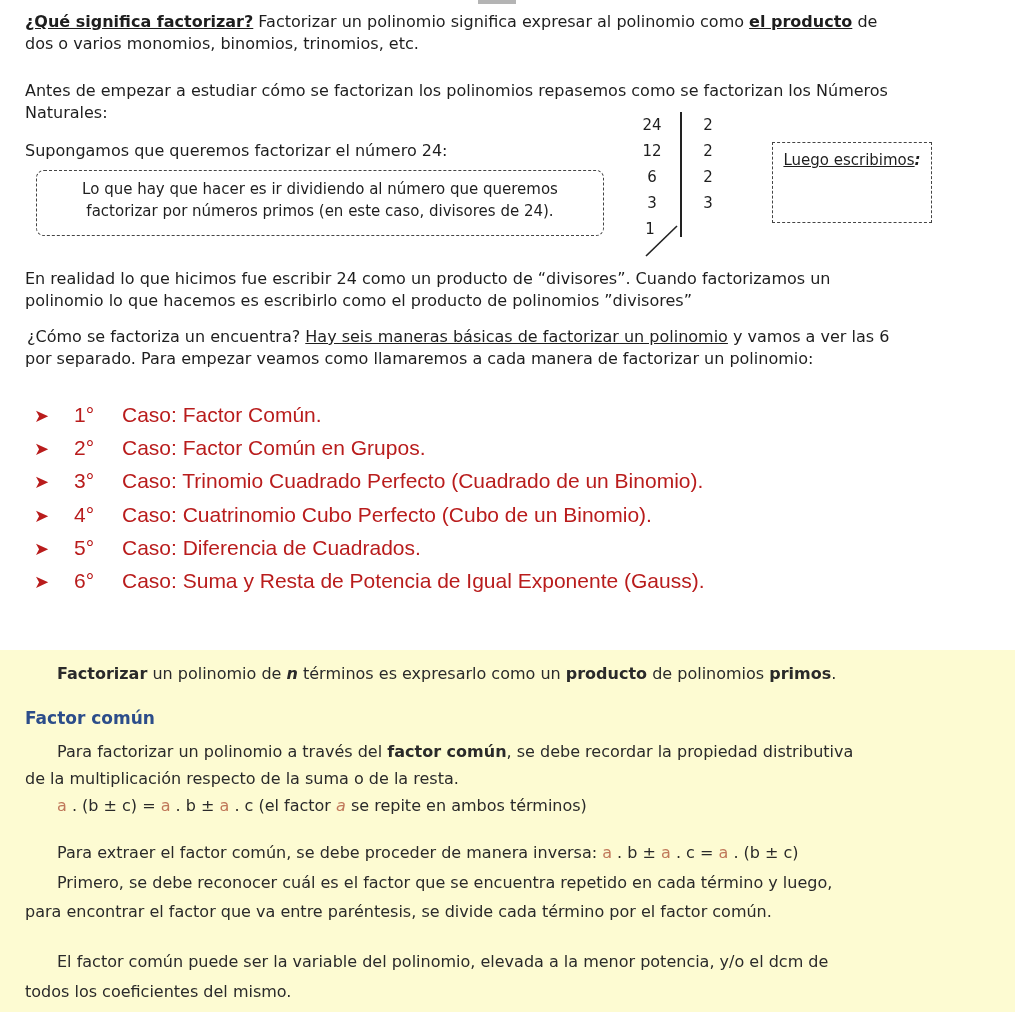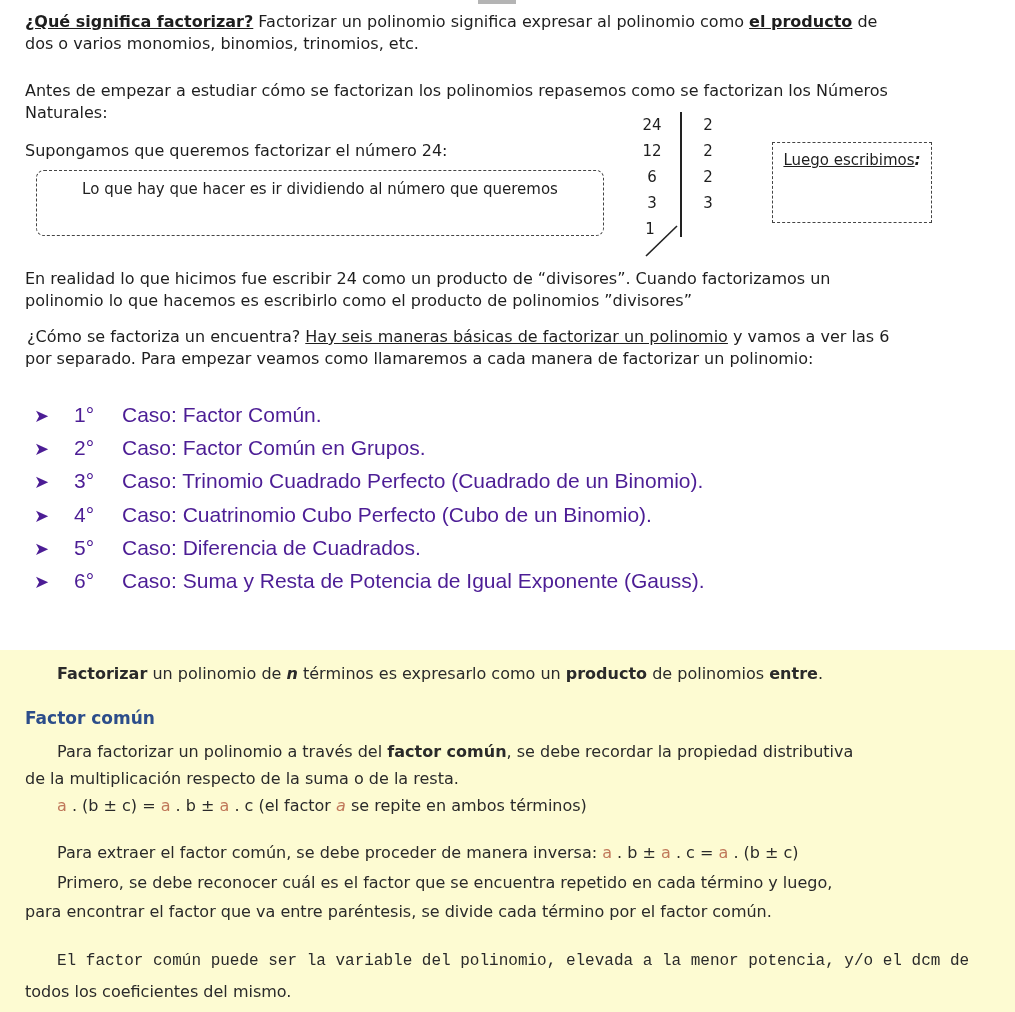--- a/index.html
+++ b/index.html
@@ -18,21 +18,21 @@
     border:1.5px dashed #444; border-radius:8px; box-sizing:border-box;
   }
   .dash-box1 .line { position:absolute; left:0; right:0; text-align:center; font-size:15px; }
   .dash-box2 {
     position:absolute; left:772px; top:142px; width:160px; height:81px;
     border:1.5px dashed #444; box-sizing:border-box;
   }
   .num { position:absolute; font-size:15px; text-align:center; width:30px; }
   .vline { position:absolute; left:680px; top:112px; width:2px; height:125px; background:#222; }
 
-  .case-row { position:absolute; left:34px; height:30px; font-size:21px; font-family:"Liberation Sans", sans-serif; color:#4c1d95; white-space:nowrap; }
+  .case-row { position:absolute; left:34px; height:30px; font-size:21px; font-family:"Liberation Sans", sans-serif; color:#b91c1c; white-space:nowrap; }
   .case-row .arrow { display:inline-block; width:40px; font-size:18px; }
   .case-row .num-lbl { display:inline-block; width:48px; }
 
   .yellow {
     position:absolute; left:0; top:650px; width:1015px; height:362px; background:#fdfbd2;
   }
   .y-text { position:absolute; font-size:16px; color:#2a2a2a; white-space:nowrap; font-family:"DejaVu Sans", sans-serif; }
   .sec-title { position:absolute; left:25px; top:708px; font-size:17px; font-weight:bold; color:#2c4d8a; }
   .ac { color:#c0785a; }
   b { font-weight:bold; }
@@ -46,20 +46,21 @@
   <span class="bu">¿Qué significa factorizar?</span><span> Factorizar un polinomio significa expresar al polinomio como </span><span class="bu">el producto</span><span> de</span>
 </div>
 <div class="abs t16" style="left:25px; top:33px;">dos o varios monomios, binomios, trinomios, etc.</div>
 
 <div class="abs t16" style="left:25px; top:80px;">Antes de empezar a estudiar cómo se factorizan los polinomios repasemos como se factorizan los Números</div>
 <div class="abs t16" style="left:25px; top:102px;">Naturales:</div>
 <div class="abs t16" style="left:25px; top:140px;">Supongamos que queremos factorizar el número 24:</div>
 
 <div class="dash-box1">
   <div class="line" style="top:9px;">Lo que hay que hacer es ir dividiendo al número que queremos</div>
+  <div class="line" style="top:31px;">factorizar por números primos (en este caso, divisores de 24).</div>
 </div>
 
 <div>
   <div class="num" style="left:637px; top:116px;">24</div>
   <div class="num" style="left:637px; top:142px;">12</div>
   <div class="num" style="left:637px; top:168px;">6</div>
   <div class="num" style="left:637px; top:194px;">3</div>
   <div class="num" style="left:635px; top:220px;">1</div>
   <div class="vline"></div>
   <svg style="position:absolute; left:640px; top:222px;" width="40" height="36">
@@ -102,35 +103,35 @@
     <span class="arrow">➤</span><span class="num-lbl">5°</span><span>Caso:  Diferencia de Cuadrados.</span>
   </div>
   <div class="case-row" style="top:569px;">
     <span class="arrow">➤</span><span class="num-lbl">6°</span><span>Caso:  Suma y Resta de Potencia de Igual Exponente (Gauss).</span>
   </div>
 </div>
 
 <div class="yellow"></div>
 
 <div class="y-text" style="left:57px; top:664px;">
-  <b>Factorizar</b><span> un polinomio de </span><b><i>n</i></b><span> términos es expresarlo como un </span><b>producto</b><span> de polinomios </span><b>entre</b><span>.</span>
+  <b>Factorizar</b><span> un polinomio de </span><b><i>n</i></b><span> términos es expresarlo como un </span><b>producto</b><span> de polinomios </span><b>primos</b><span>.</span>
 </div>
 
 <div class="sec-title">Factor común</div>
 
 <div class="y-text" style="left:57px; top:742px;">
   <span>Para factorizar un polinomio a través del </span><b>factor común</b><span>, se debe recordar la propiedad distributiva</span>
 </div>
 <div class="y-text" style="left:25px; top:769px;">de la multiplicación respecto de la suma o de la resta.</div>
 
 <div class="y-text" style="left:57px; top:796px;">
   <span class="ac">a</span><span> . (b ± c) = </span><span class="ac">a</span><span> . b ± </span><span class="ac">a</span><span> . c (el factor </span><i class="ac">a</i><span> se repite en ambos términos)</span>
 </div>
 
 <div class="y-text" style="left:57px; top:843px;">
   <span>Para extraer el factor común, se debe proceder de manera inversa: </span><span class="ac">a</span><span> . b ± </span><span class="ac">a</span><span> . c = </span><span class="ac">a</span><span> . (b ± c)</span>
 </div>
 
 <div class="y-text" style="left:57px; top:873px;">Primero, se debe reconocer cuál es el factor que se encuentra repetido en cada término y luego,</div>
 <div class="y-text" style="left:25px; top:902px;">para encontrar el factor que va entre paréntesis, se divide cada término por el factor común.</div>
 
-<div class="y-text" style="left:57px; top:952px;font-family:Liberation Mono, monospace;">El factor común puede ser la variable del polinomio, elevada a la menor potencia, y/o el dcm de</div>
+<div class="y-text" style="left:57px; top:952px;">El factor común puede ser la variable del polinomio, elevada a la menor potencia, y/o el dcm de</div>
 <div class="y-text" style="left:25px; top:982px;">todos los coeficientes del mismo.</div>
 
 </body></html>

